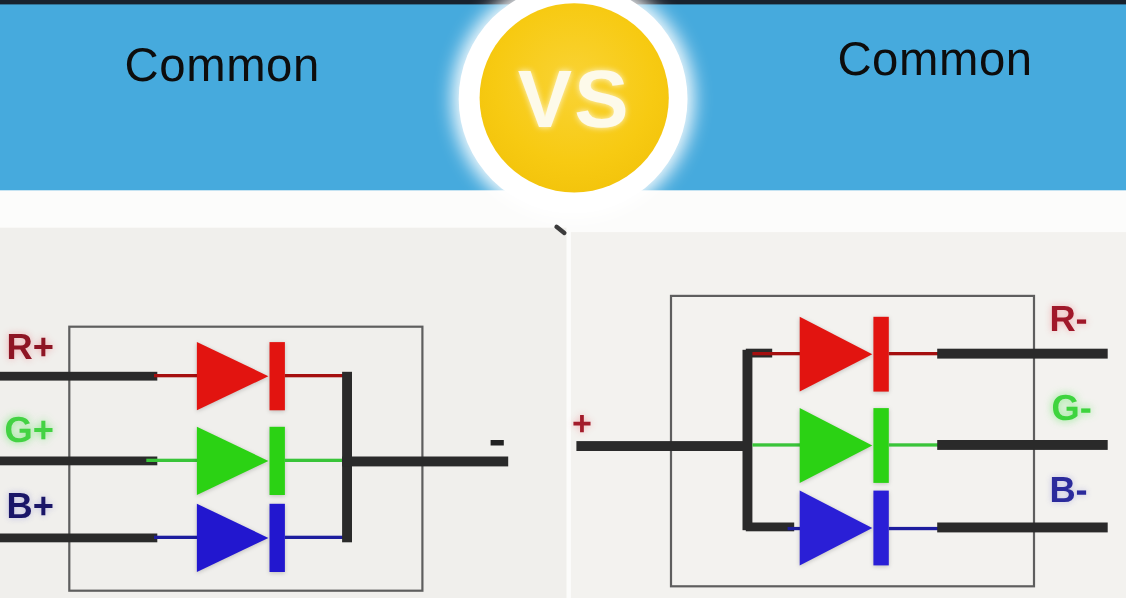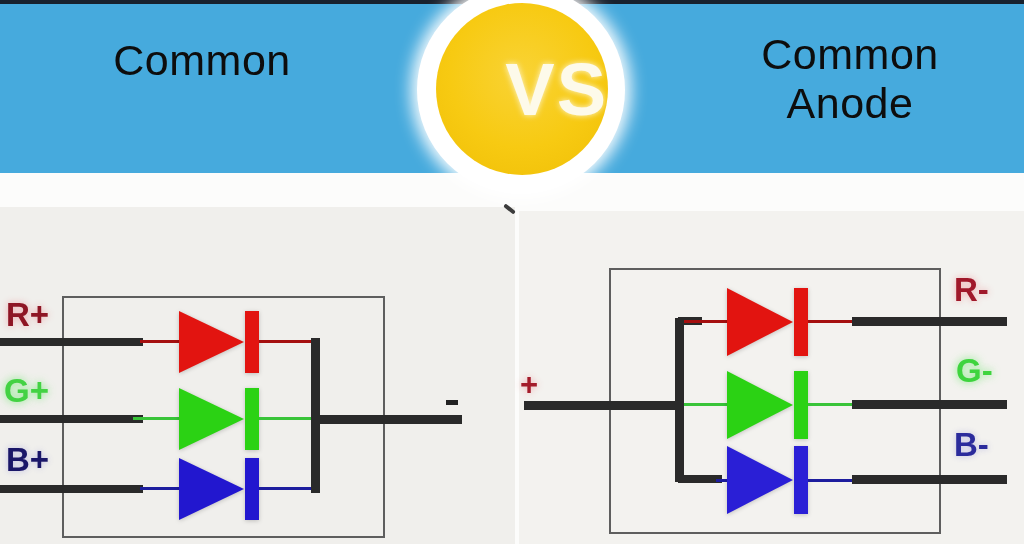--- a/index.html
+++ b/index.html
@@ -10,21 +10,21 @@
   
   .banner{position:absolute;left:0;top:0;width:1024px;height:173px;background:#46aadd;}
   .top-border{position:absolute;left:0;top:0;width:1024px;height:4px;background:#18222e;}
   .banner-title{position:absolute;width:300px;text-align:center;font-size:43px;line-height:1.14;
     color:#0d0d0d;letter-spacing:0.5px;}
   
   .vs-ring{position:absolute;left:417px;top:-14px;width:208px;height:208px;border-radius:50%;
     background:#ffffff;box-shadow:0 0 16px 6px rgba(255,255,255,0.95);}
   .vs-circle{position:absolute;left:436px;top:3px;width:172px;height:172px;border-radius:50%;
     background:radial-gradient(circle at 50% 42%, #f9d335 0%, #f7ca12 55%, #efbe06 100%);
-    display:flex;align-items:center;justify-content:flex-end;}
+    display:flex;align-items:center;justify-content:center;}
   .vs-text{font-size:74px;font-weight:700;color:#fdfaea;letter-spacing:2px;
     text-shadow:0 0 6px rgba(255,252,235,0.9);}
   
   .panel{position:absolute;}
   .panel-left{left:0;top:207px;width:515px;height:337px;background:#f0efec;}
   .panel-right{left:519px;top:211px;width:505px;height:333px;background:#f3f2ef;}
   .box{position:absolute;border:2px solid #5e5e5e;background:transparent;}
   .wire{position:absolute;background:#2a2a2a;}
   .thin{position:absolute;height:3px;}
   .tri{position:absolute;width:0;height:0;border-style:solid;border-color:transparent;
@@ -44,21 +44,20 @@
 
   <div class="banner"></div>
   <div class="top-border"></div>
 
   <div class="banner-title" style="left:52px;top:36px;">
     <div>Common</div>
   </div>
 
   <div class="banner-title" style="left:700px;top:30px;">
     <div>Common</div>
-    <div>Anode</div>
   </div>
 
   <div class="vs-ring"></div>
   <div class="vs-circle">
     <span class="vs-text">VS</span>
   </div>
 
   <div class="panel panel-left"></div>
   <div class="panel panel-right"></div>
   <div class="tick"></div>

